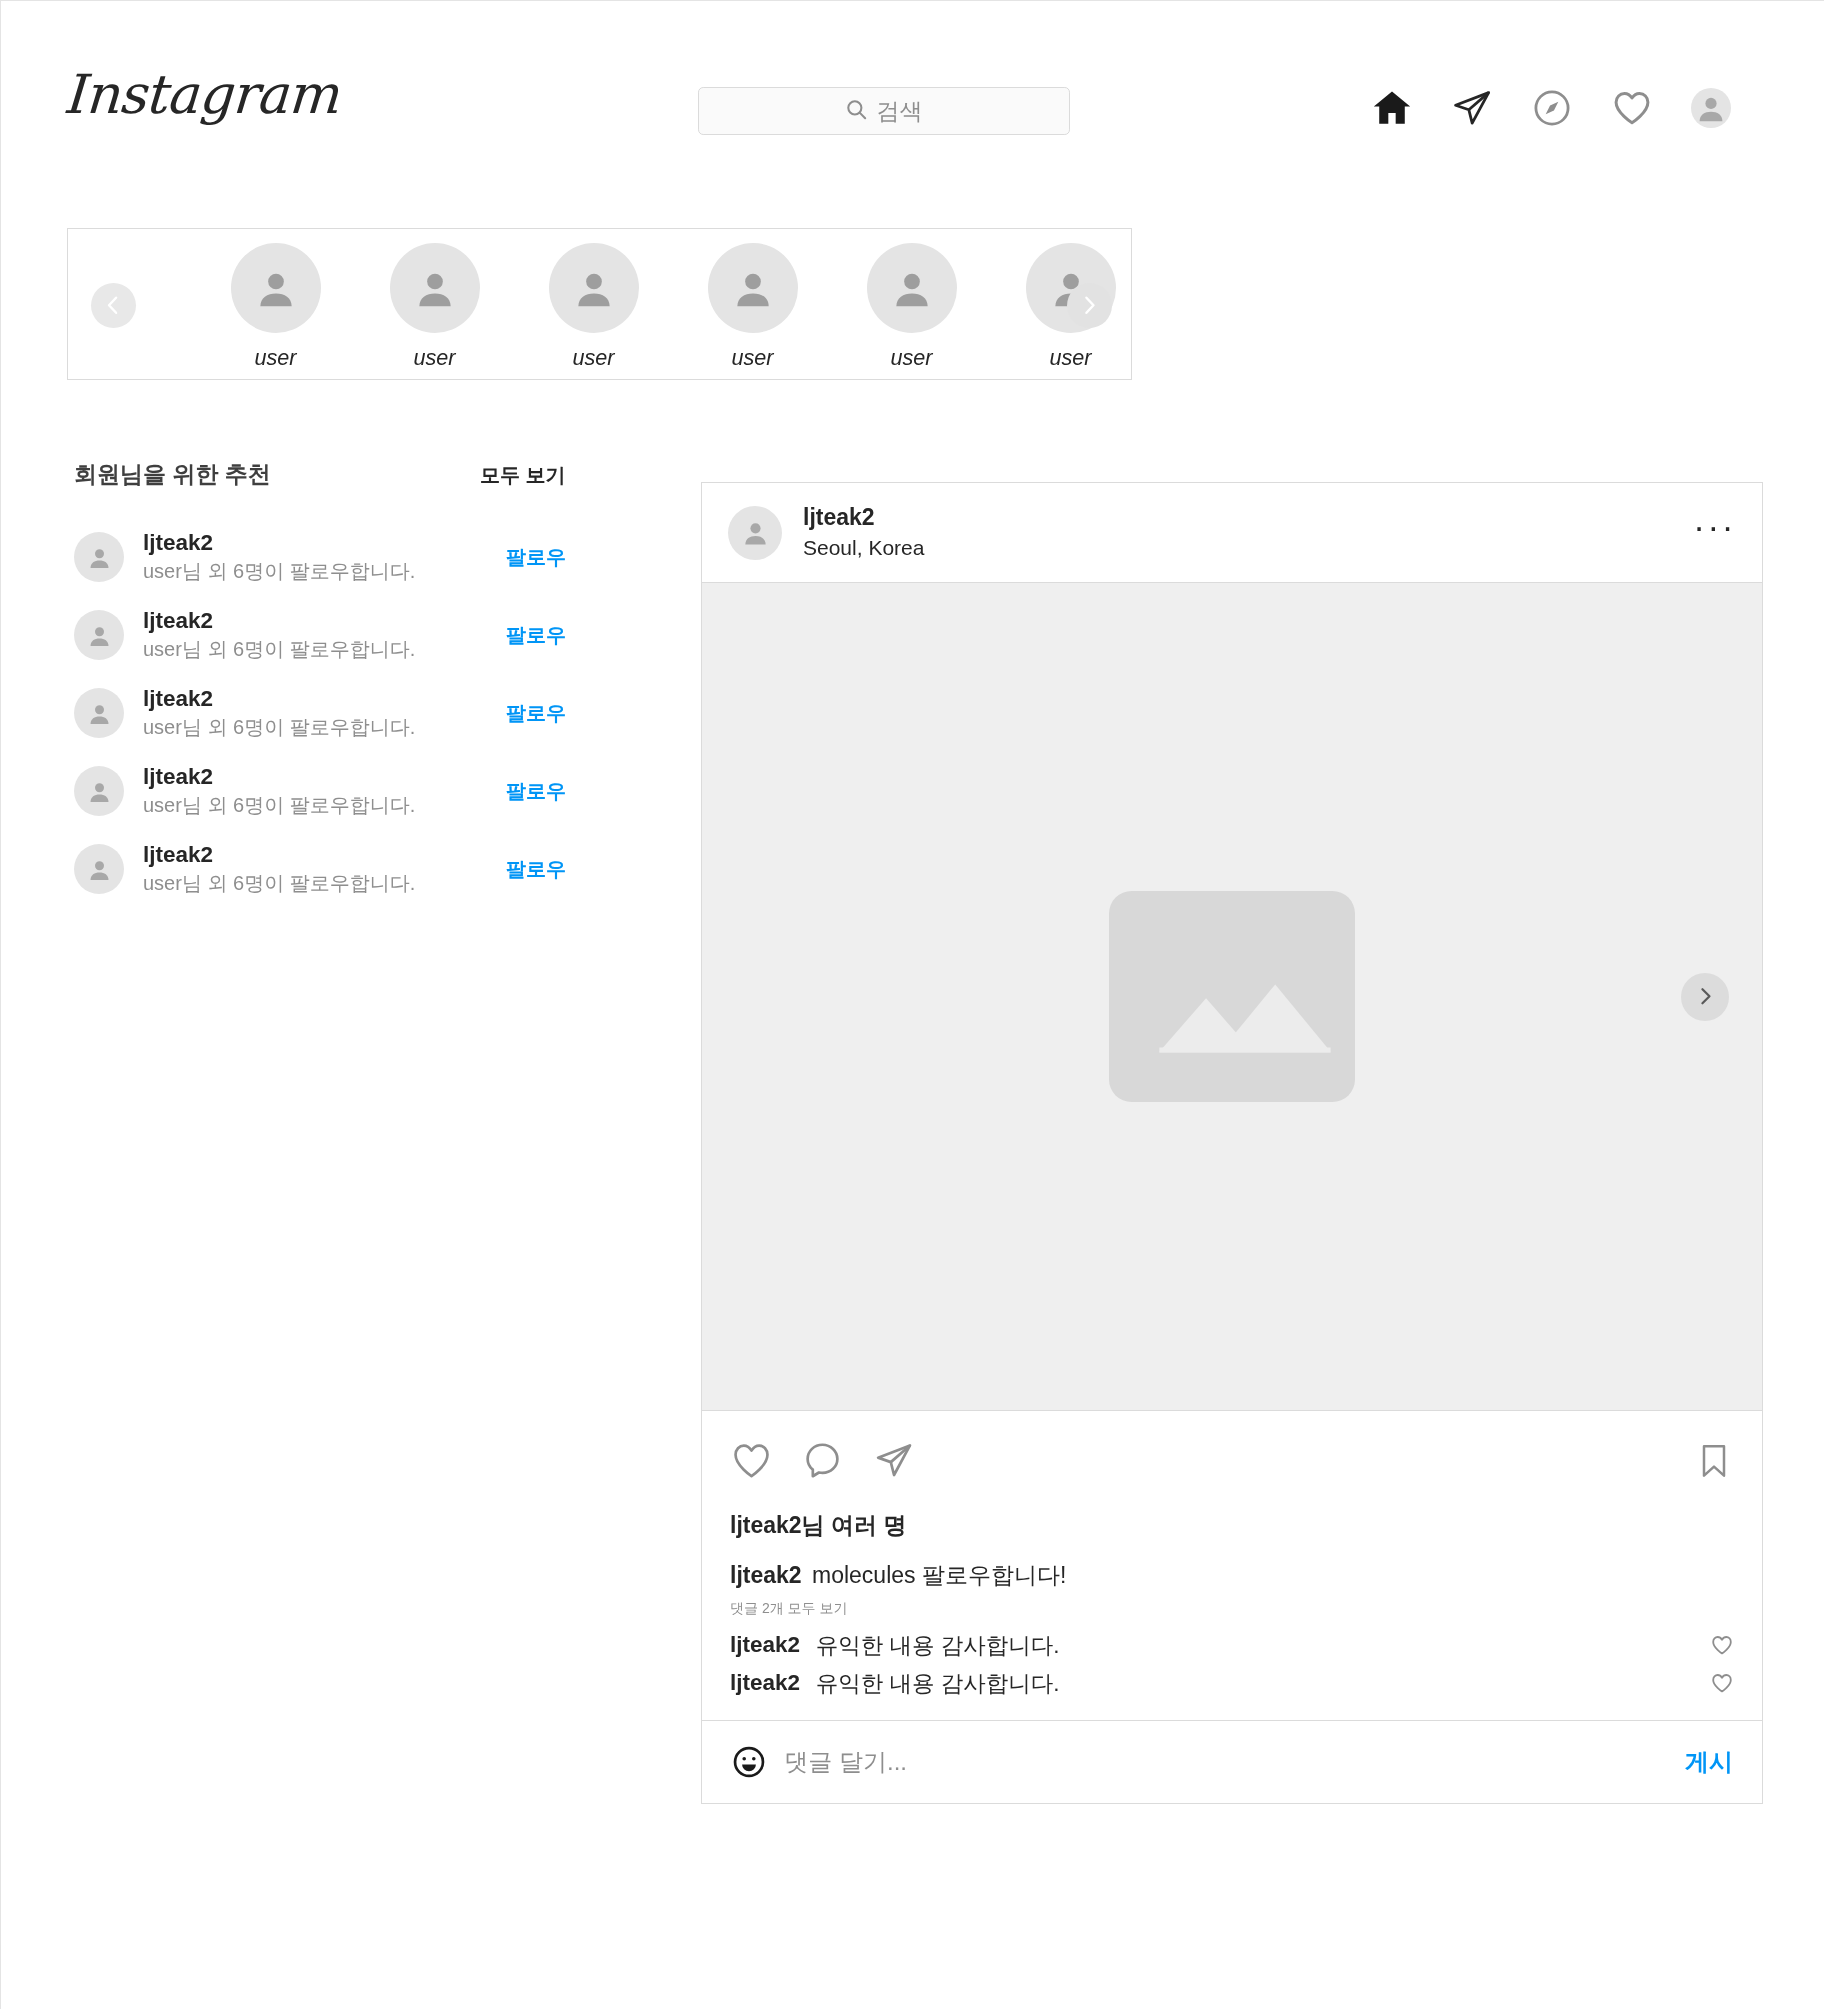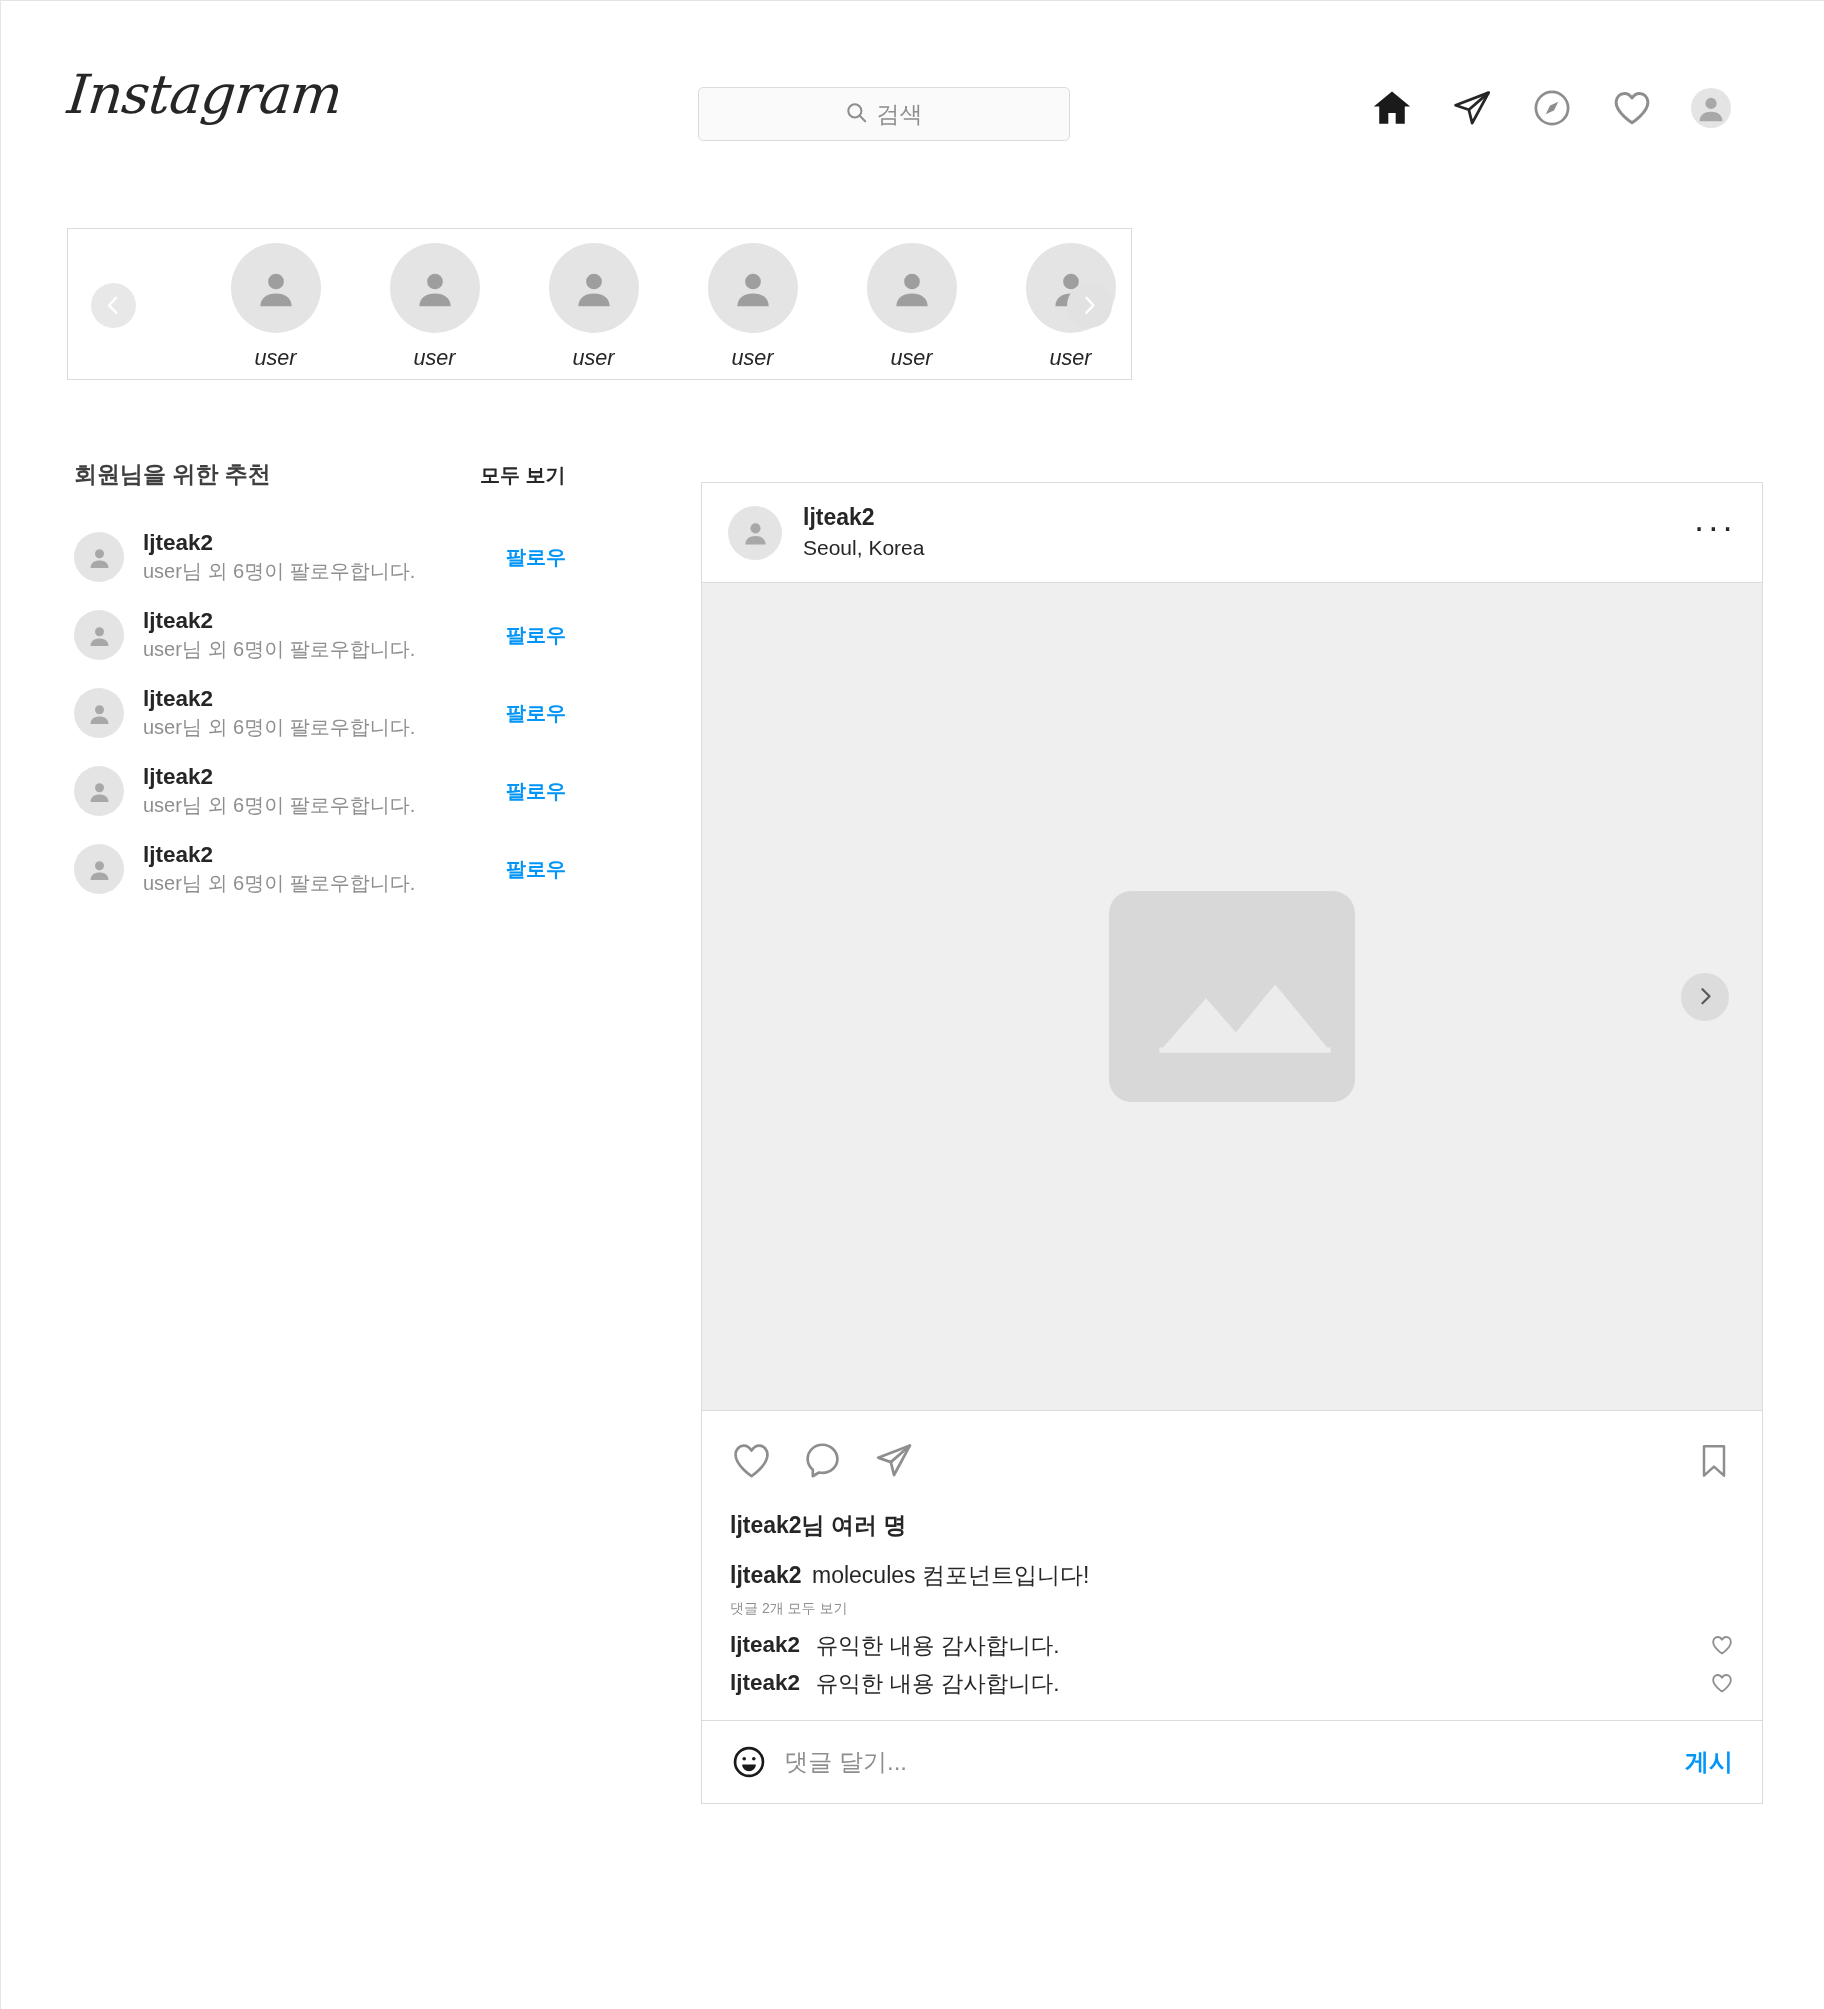--- a/index.html
+++ b/index.html
@@ -35,21 +35,21 @@
     font-style: italic;
     font-size: 54px;
     font-weight: 400;
     color: #262626;
     letter-spacing: -0.9px;
     transform: skewX(-6deg);
   }
   .search-box {
     position: absolute;
     left: 697px; top: 86px;
-    width: 372px; height: 54px;
+    width: 372px; height: 48px;
     background: #fafafa;
     border: 0.9px solid #dbdbdb;
     border-radius: 5.2px;
     display: flex;
     align-items: center;
     justify-content: center;
     gap: 8.6px;
   }
   .search-ico { display: block; }
   .search-text {
@@ -544,21 +544,21 @@
         <svg width="40" height="40" viewBox="0 0 24 24" fill="none" stroke="#8e8e8e" stroke-width="1.5" stroke-linejoin="round">
           <path d="M6 3.2h12v17.6L12 15.4 6 20.8z"></path>
         </svg>
       </span>
     </div>
 
     <div class="post-body">
       <div class="likes">ljteak2님 여러 명</div>
 
       <div class="caption">
-        <b>ljteak2</b><span class="cap-text">molecules 컴포넌트입니다!</span>
+        <b>ljteak2</b><span class="cap-text">molecules 팔로우합니다!</span>
       </div>
 
       <div class="viewall">댓글 2개 모두 보기</div>
 
       <div class="cmt">
         <span class="cmt-user">ljteak2</span>
         <span class="cmt-text">유익한 내용 감사합니다.</span>
         <span class="cmt-heart">
           <svg width="24" height="24" viewBox="0 0 24 24" fill="none" stroke="#8e8e8e" stroke-width="1.8" stroke-linejoin="round">
             <path d="M12 20.4S3.2 14.7 3.2 8.9c0-2.8 2-4.9 4.5-4.9 1.9 0 3.4 1.2 4.3 2.7.9-1.5 2.4-2.7 4.3-2.7 2.5 0 4.5 2.1 4.5 4.9 0 5.8-8.8 11.5-8.8 11.5z"></path>

